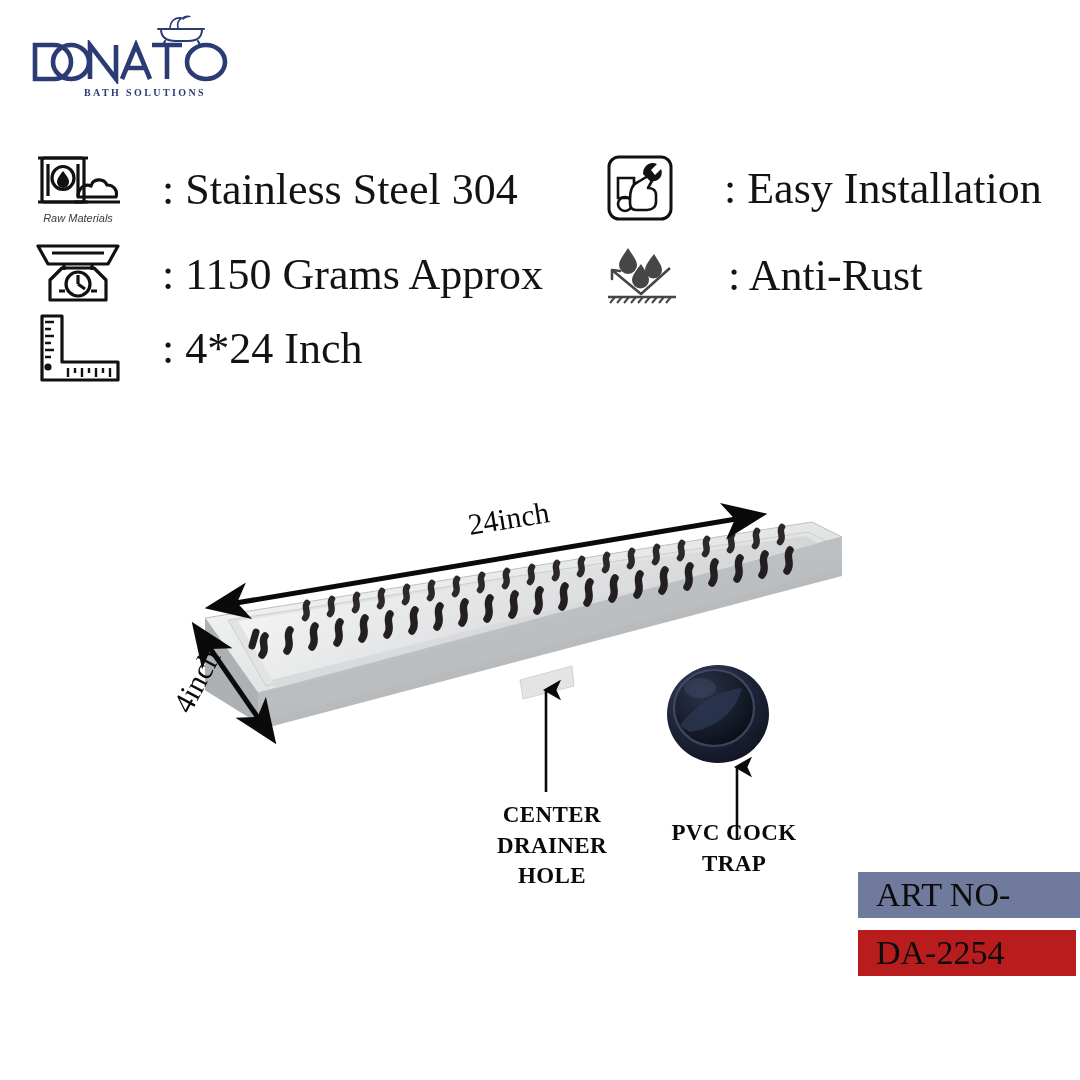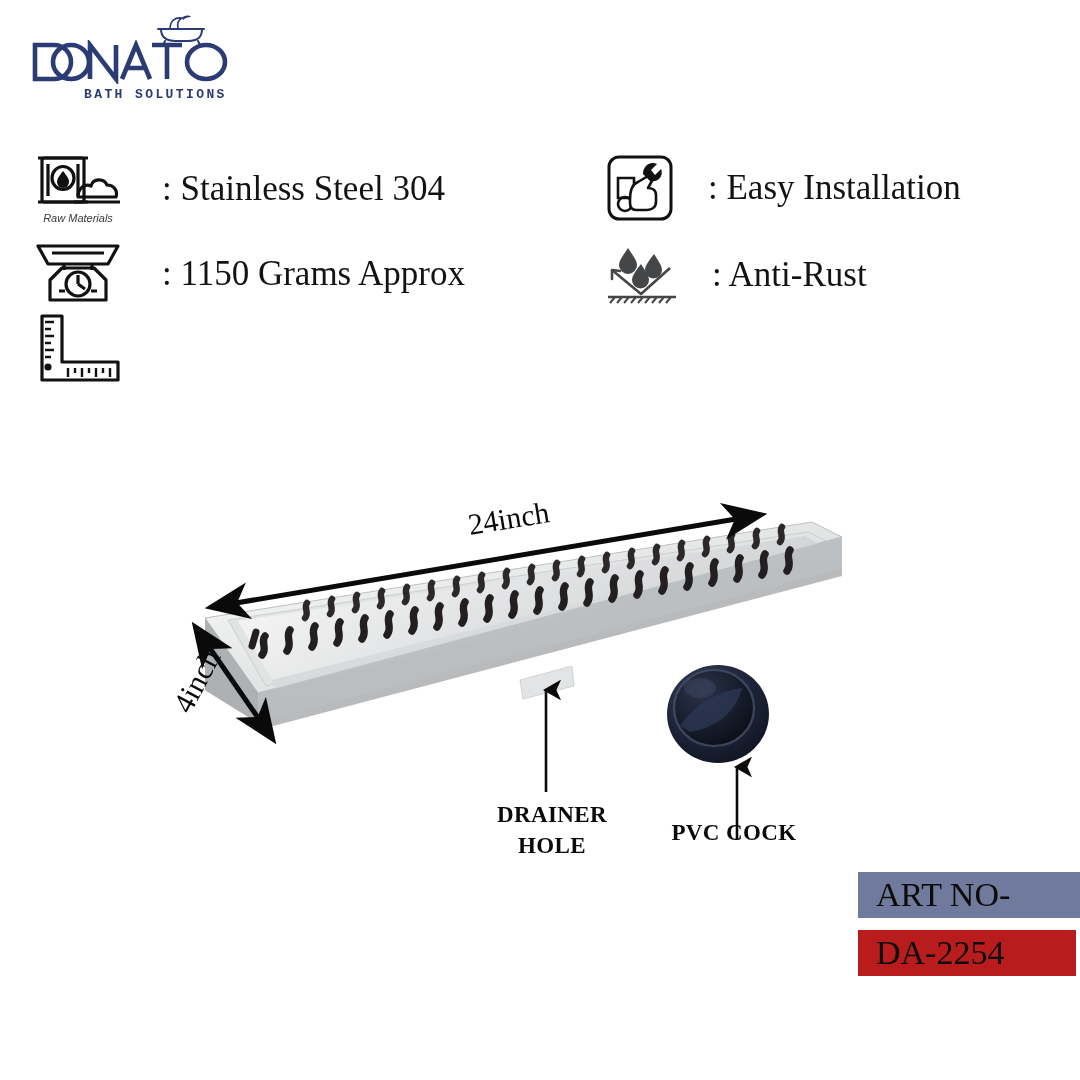--- a/index.html
+++ b/index.html
@@ -35,22 +35,22 @@
     position: absolute;
     left: 8px;
     top: 26px;
     width: 215px;
     height: 44px;
   }
   #logo-tagline {
     position: absolute;
     left: 62px;
     top: 73px;
-    font-family: Liberation Mono, monospace;
-    font-size: 13px;
+    font-family: Liberation Serif, serif;
+    font-size: 10px;
     font-weight: 700;
     letter-spacing: 2.4px;
     color: #2b3b74;
     white-space: nowrap;
   }
 
   
   .spec-row {
     position: absolute;
     display: flex;
@@ -65,36 +65,36 @@
     left: 0;
     width: 100%;
     text-align: center;
     font-family: "Liberation Sans", sans-serif;
     font-size: 11px;
     color: #3a3a3a;
     white-space: nowrap;
   }
   .spec-text {
     font-family: "Liberation Serif", serif;
-    font-size: 35px;
+    font-size: 44px;
     color: #131313;
     white-space: nowrap;
   }
 
   #spec-material   { left: 28px;  top: 150px; }
   #spec-weight     { left: 28px;  top: 240px; text-align: center; }
   #spec-size       { left: 28px;  top: 312px; }
   #spec-install    { left: 604px; top: 152px; }
   #spec-antirust   { left: 604px; top: 244px; justify-content: space-between; }
 
   #spec-material .spec-text,
   #spec-weight .spec-text,
   #spec-size .spec-text { margin-left: 34px; }
   #spec-install .spec-text,
-  #spec-antirust .spec-text { margin-left: 32px; }
+  #spec-antirust .spec-text { margin-left: 48px; }
 
   
   #product-stage {
     position: absolute;
     left: 0;
     top: 440px;
     width: 1080px;
     height: 420px;
   }
   #product-svg { display: block; }
@@ -201,20 +201,21 @@
   <div class="spec-icon" style="width:100px;height:72px;">
     <svg viewBox="0 0 100 72" width="100" height="72">
       <g fill="none" stroke="#111" stroke-width="3.2" stroke-linejoin="round">
         <path d="M14 4 H34 V50 H90 V68 H14 Z"></path>
         <path d="M17 10 H26 M17 17 H23 M17 24 H26 M17 31 H23 M17 38 H26 M17 45 H23" stroke-width="2.4"></path>
         <path d="M40 56 V65 M47 56 V61 M54 56 V65 M61 56 V61 M68 56 V65 M75 56 V61 M82 56 V65" stroke-width="2.4"></path>
         <circle cx="20" cy="55" r="2" fill="#111"></circle>
       </g>
     </svg>
   </div>
+  <div class="spec-text">: 4*24 Inch</div>
 </div>
 
 <div class="spec-row" id="spec-install">
   <div class="spec-icon" style="width:72px;height:72px;">
     <svg viewBox="0 0 72 72" width="72" height="72">
       <rect x="5" y="5" width="62" height="62" rx="10" fill="none" stroke="#111" stroke-width="3"></rect>
       <path d="M14 26 H30 V46 H14 Z" fill="none" stroke="#111" stroke-width="2.6"></path>
       <circle cx="21" cy="52" r="7" fill="none" stroke="#111" stroke-width="2.6"></circle>
       <path d="M26 48 C26 38, 28 32, 34 30 L44 24 C47 22, 50 24, 49 27 L44 36
                C48 36, 52 38, 52 43 L52 50 C52 55, 48 58, 43 58 L32 58 C28 58, 26 55, 26 51 Z" fill="#fff" stroke="#111" stroke-width="2.6" stroke-linejoin="round"></path>
@@ -370,22 +371,24 @@
 
     <text x="470" y="95" transform="rotate(-9.2 470 95)" font-family="Liberation Serif, serif" font-size="30" fill="#0a0a0a">24inch</text>
     <text x="190" y="275" transform="rotate(-62 190 275)" font-family="Liberation Serif, serif" font-size="30" fill="#0a0a0a">4inch</text>
 
     <line x1="546" y1="352" x2="546" y2="250" stroke="#0a0a0a" stroke-width="2.6" marker-end="url(#arrowThinUp)"></line>
     <line x1="737" y1="400" x2="737" y2="327" stroke="#0a0a0a" stroke-width="2.6" marker-end="url(#arrowThinUp)"></line>
   </svg>
 </div>
 
 <div class="callout" id="callout-center-hole">
+  <div>CENTER</div>
   <div>DRAINER</div>
   <div>HOLE</div>
 </div>
 
 <div class="callout" id="callout-pvc-trap">
   <div>PVC COCK</div>
+  <div>TRAP</div>
 </div>
 
 <div class="art-badge" id="art-no-label" style="background: rgb(111, 122, 156);">ART NO-</div>
 <div class="art-badge" id="art-no-value" style="background: #b91c1c;">DA-2254</div>
 
 </body></html>

